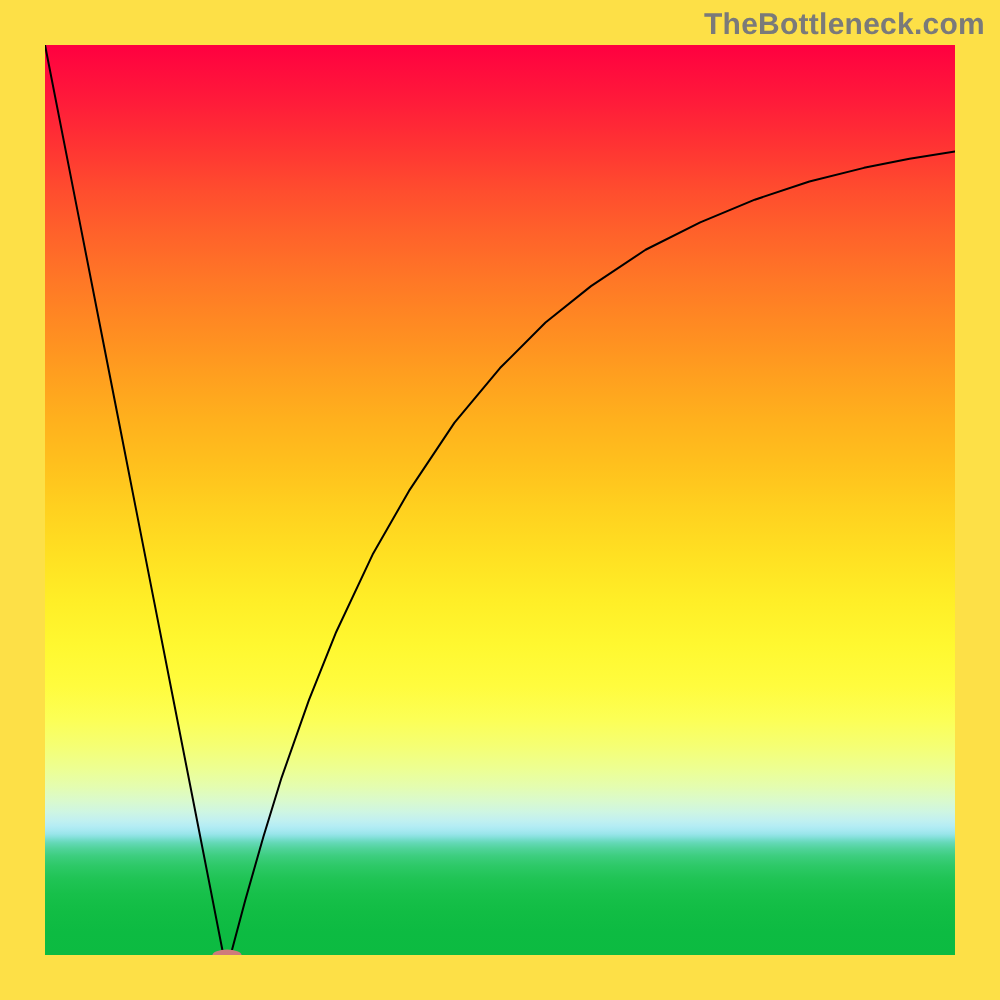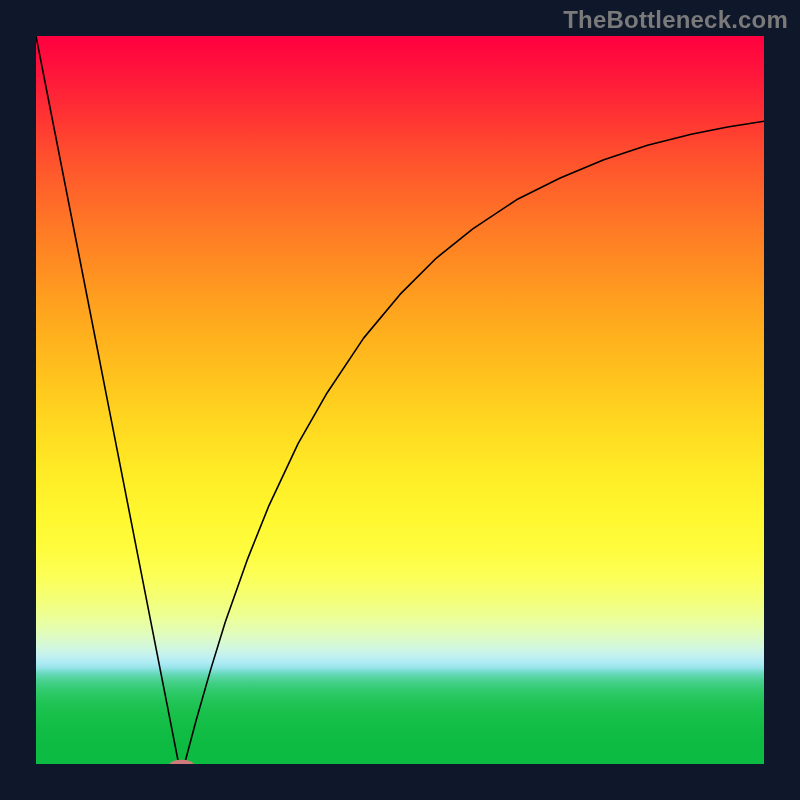--- a/index.html
+++ b/index.html
@@ -8,21 +8,21 @@
     width: 800px;
     height: 800px;
     overflow: hidden;
     background: #000;
     font-family: Arial, Helvetica, sans-serif;
   }
   .frame {
     position: relative;
     width: 800px;
     height: 800px;
-    background: #0f172a;
+    background: #fde047;
   }
   .gradient-area {
     position: absolute;
     left: 36px;
     top: 36px;
     width: 728px;
     height: 728px;
     background: linear-gradient(
       to bottom,
       #ff0040 0%,

